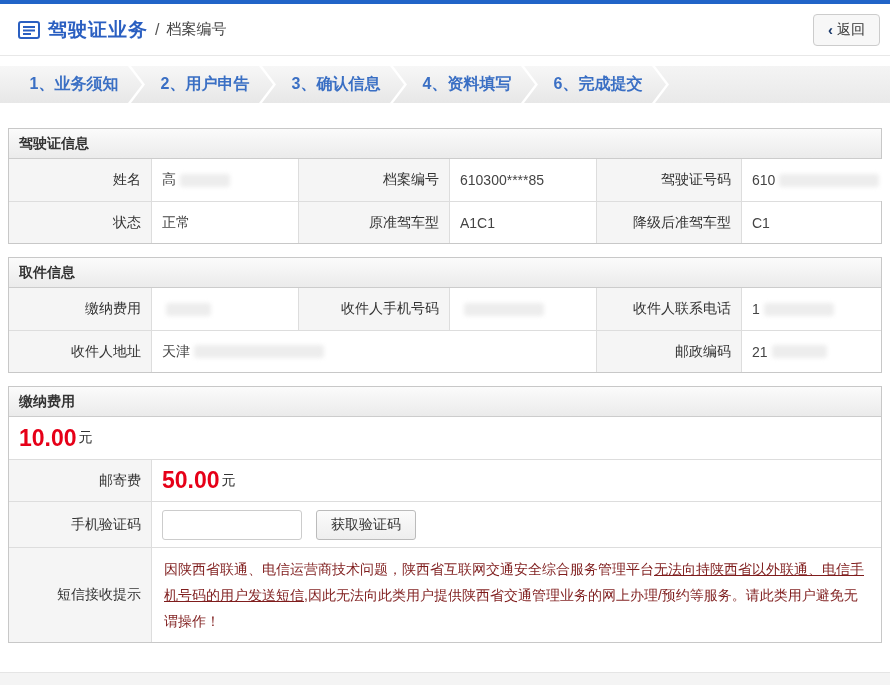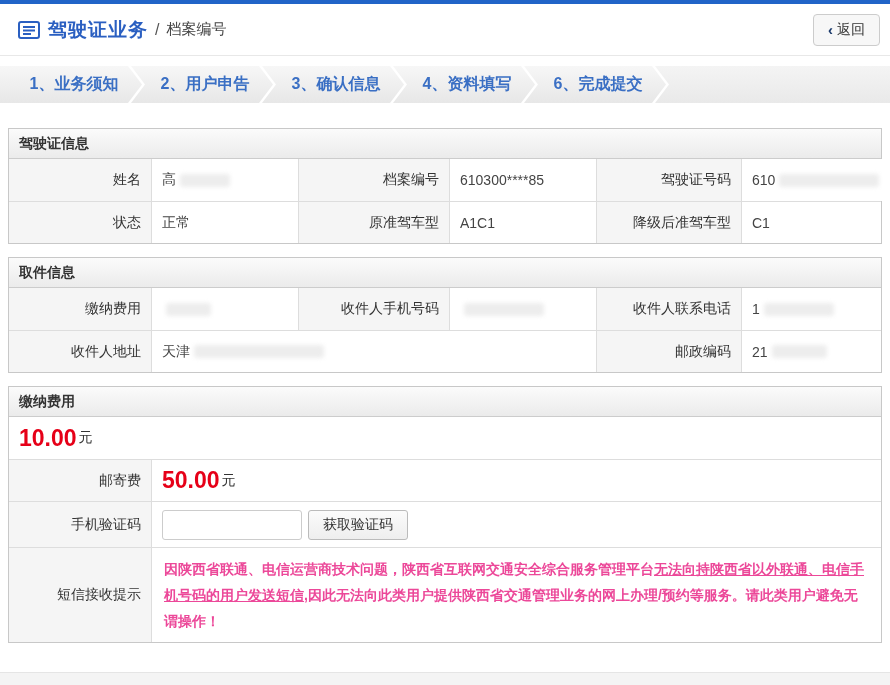--- a/index.html
+++ b/index.html
@@ -64,27 +64,27 @@
   }
   .val { background:#fff; padding:0 10px; display:flex; align-items:center; color:#444; }
   .fee-num { color:#e60018; font-weight:bold; font-size:23px; margin-right:2px; }
   .fee-unit { color:#333; font-size:14px; }
   .captcha-row { min-height:46px; }
   .sms-input {
     width:140px; height:30px; border:1px solid #ccc; border-radius:3px;
     padding:0 8px; font-size:14px; font-family:inherit; background:#fff;
   }
   .code-btn {
-    margin-left:6px; height:30px; padding:0 14px; font-size:14px; font-family:inherit;
+    margin-left:14px; height:30px; padding:0 14px; font-size:14px; font-family:inherit;
     background:linear-gradient(#fbfbfb,#eee); border:1px solid #bbb; border-radius:3px;
     color:#333; cursor:pointer;
   }
   .notice-row { min-height:62px; }
   .notice-row .val { padding:8px 12px; }
-  .notice-text { color:#ec4899; line-height:26px; font-size:14px;font-weight:bold; }
+  .notice-text { color:#7f1d1d; line-height:26px; font-size:14px; }
   .notice-text .ul { text-decoration:underline; }
   
   .redact {
     display:inline-block; height:13px; border-radius:3px; background:#ededed;
     filter:blur(2px); vertical-align:-2px; margin-left:4px;
   }
   .rw45{width:45px;} .rw50{width:50px;} .rw55{width:55px;} .rw70{width:70px;}
   .rw80{width:80px;} .rw100{width:100px;} .rw130{width:130px;}
   
   .footer-actions {

